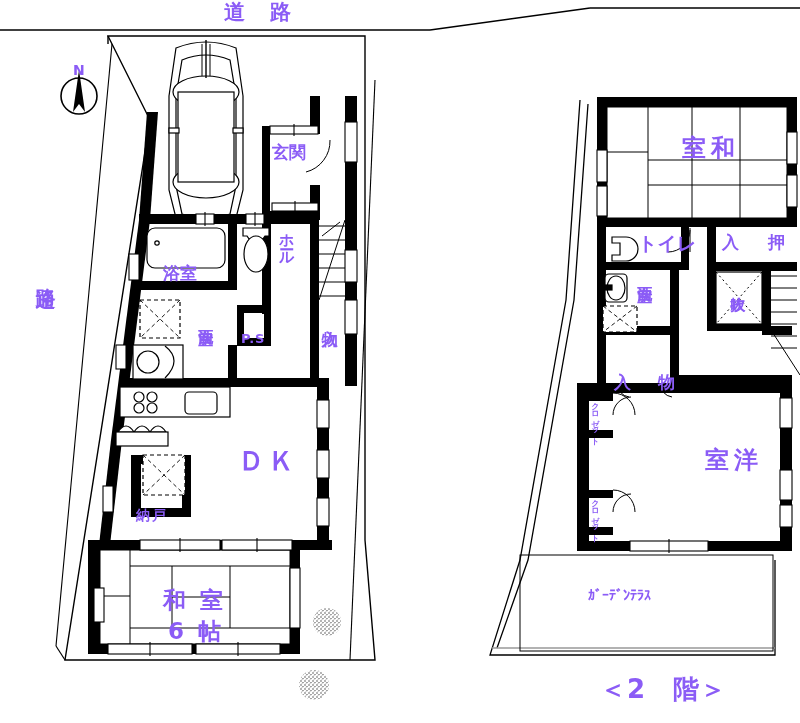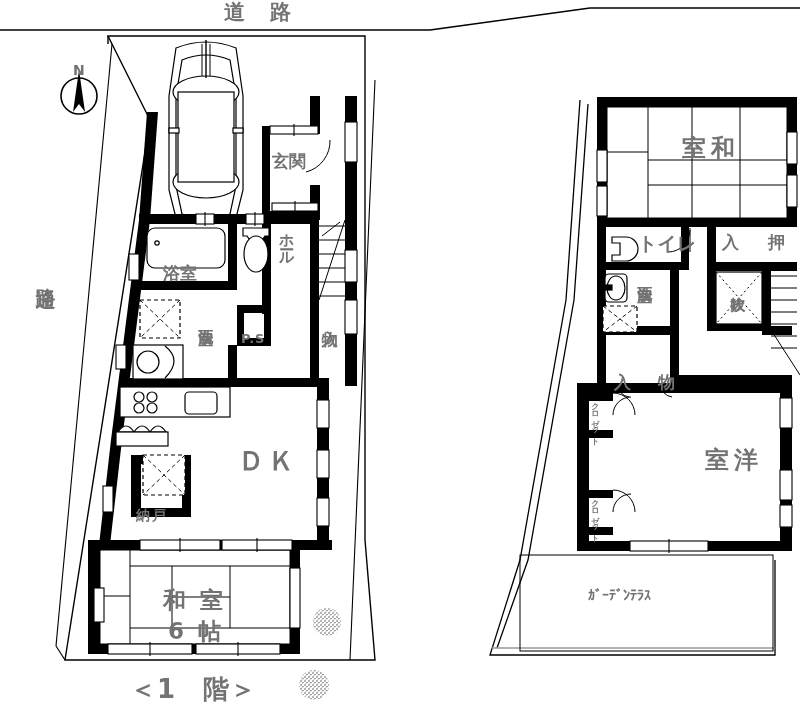--- a/index.html
+++ b/index.html
@@ -1,21 +1,21 @@
 <!DOCTYPE html>
 <html><head>
 <meta charset="utf-8">
 <style>
   html,body{margin:0;padding:0;background:#fff;}
   body{width:800px;height:723px;position:relative;overflow:hidden;
        font-family:"DejaVu Sans","Liberation Sans",sans-serif;color:#000;}
   #stage{position:absolute;left:0;top:0;width:800px;height:723px;}
   svg#plan{position:absolute;left:0;top:0;width:800px;height:723px;}
 
-  .lbl{position:absolute;white-space:pre;font-weight:700;color:#737373;
+  .lbl{position:absolute;white-space:pre;font-weight:700;color:#8b5cf6;
        font-family:"DejaVu Sans","Liberation Sans",sans-serif;line-height:1;}
   .vert{writing-mode:vertical-rl;text-orientation:upright;line-height:1.05;}
   .ctr{text-align:center;}
 </style>
 </head>
 <body>
 
 <div id="stage">
 
 <svg id="plan" viewBox="0 0 800 723">
@@ -312,38 +312,38 @@
     <rect x="780" y="505" width="12" height="22"></rect>
     <rect x="630" y="541" width="78" height="10"></rect>
     <line x1="669" y1="539" x2="669" y2="553"></line>
   </g>
 
 </svg>
 
 <div class="lbl ctr" style="left:224px;top:2px;font-size:21px;letter-spacing:2px;">道　路</div>
 <div class="lbl vert" style="left:35px;top:272px;font-size:20px;">通路</div>
 
-<div class="lbl" style="left:272px;top:153px;font-size:17px;">玄関</div>
+<div class="lbl" style="left:272px;top:144px;font-size:17px;">玄関</div>
 <div class="lbl vert" style="left:278px;top:224px;font-size:15px;">ホール</div>
 <div class="lbl vert" style="left:321px;top:318px;font-size:16px;">物入</div>
 <div class="lbl" style="left:163px;top:265px;font-size:17px;">浴室</div>
 <div class="lbl vert" style="left:197px;top:318px;font-size:15px;">洗面室</div>
 <div class="lbl" style="left:241px;top:308px;font-size:13px;letter-spacing:1px;margin-top:24px;">P.S</div>
 <div class="lbl" style="left:238px;top:447px;font-size:27px;letter-spacing:3px;">ＤＫ</div>
 <div class="lbl" style="left:136px;top:508px;font-size:14px;letter-spacing:2px;">納戸</div>
 <div class="lbl ctr" style="left:163px;top:589px;font-size:23px;letter-spacing:3px;">和 室</div>
 <div class="lbl ctr" style="left:168px;top:620px;font-size:23px;letter-spacing:3px;">6 帖</div>
-<div class="lbl ctr" style="left:130px;top:676px;font-size:26px;letter-spacing:1px;">＜1　階＞</div>
 
 <div class="lbl" style="left:682px;top:136px;font-size:24px;letter-spacing:5px;">室和</div>
 <div class="lbl" style="left:638px;top:234px;font-size:19px;">トイレ</div>
 <div class="lbl" style="left:722px;top:234px;font-size:17px;letter-spacing:6px;">入　押</div>
 <div class="lbl vert" style="left:636px;top:275px;font-size:15px;">洗面室</div>
 <div class="lbl vert" style="left:729px;top:285px;font-size:15px;">吹抜</div>
 <div class="lbl" style="left:614px;top:350px;font-size:17px;letter-spacing:5px;margin-top:24px;">入　物</div>
 <div class="lbl" style="left:661px;top:448px;font-size:24px;letter-spacing:5px;margin-left:44px;">室洋</div>
 <div class="lbl vert" style="left:590px;top:396px;font-size:8px;">クロゼット</div>
 <div class="lbl vert" style="left:590px;top:493px;font-size:8px;">クロゼット</div>
 <div class="lbl" style="left:588px;top:588px;font-size:14px;">ｶﾞｰﾃﾞﾝﾃﾗｽ</div>
+<div class="lbl ctr" style="left:600px;top:676px;font-size:26px;letter-spacing:1px;">＜2　階＞</div>
 
 <div class="lbl" style="left:73px;top:63px;font-size:14px;">N</div>
 
 </div>
 
 </body></html>

